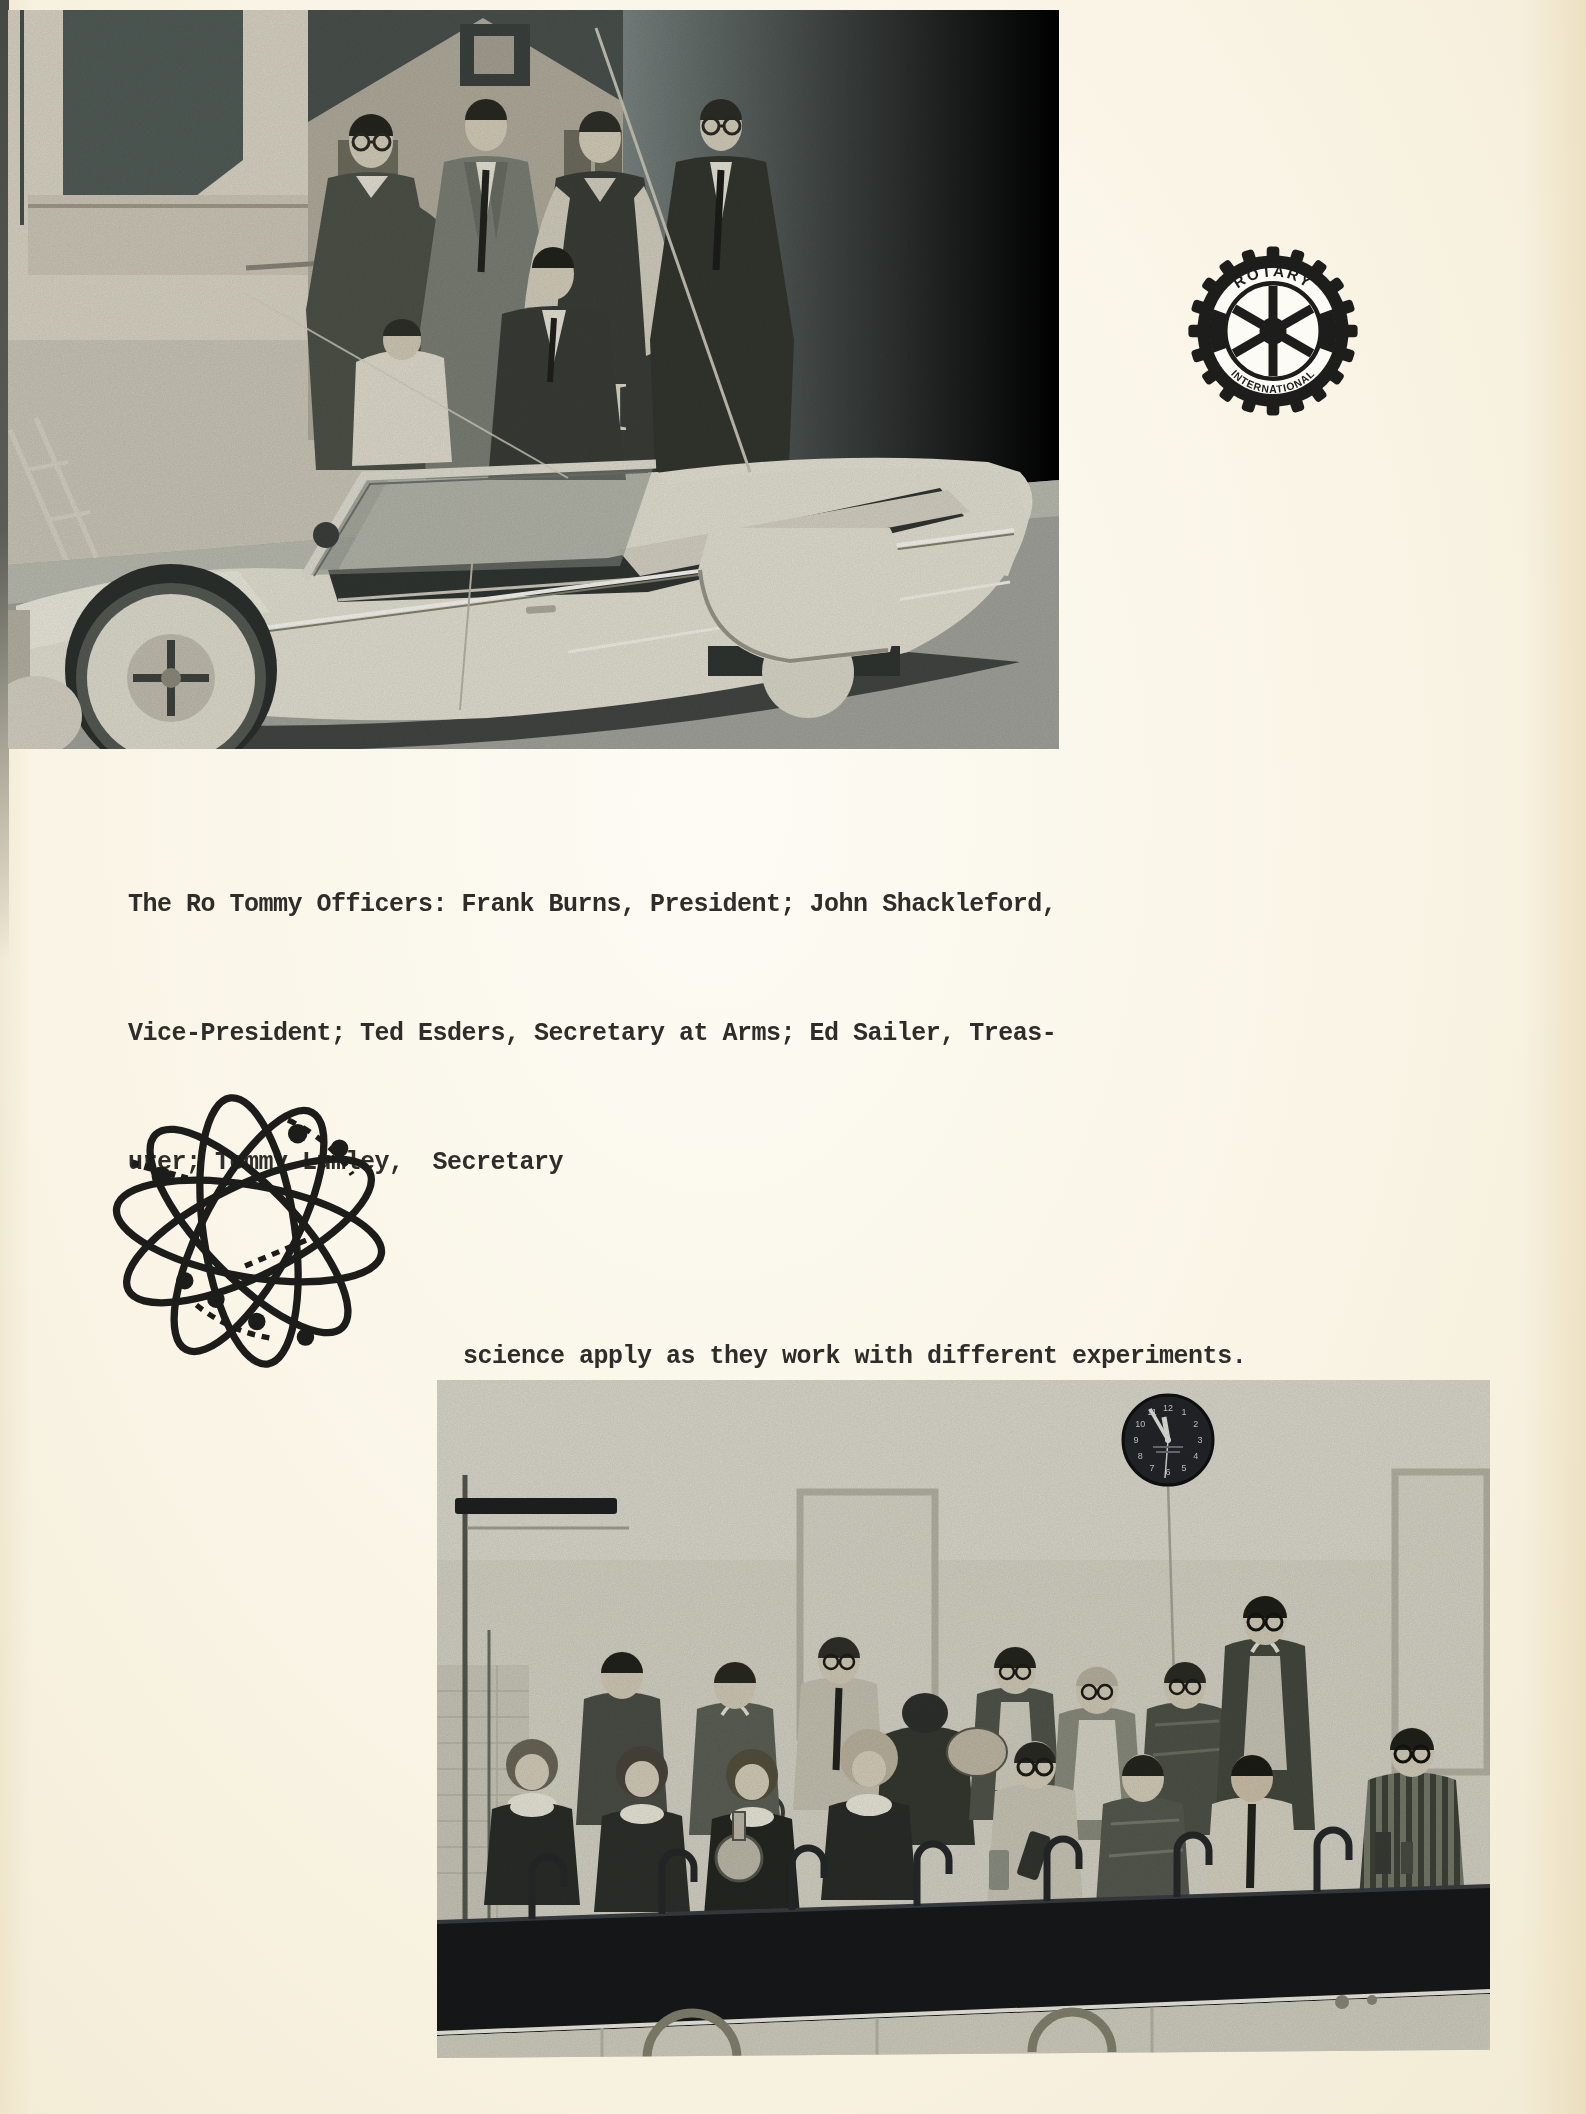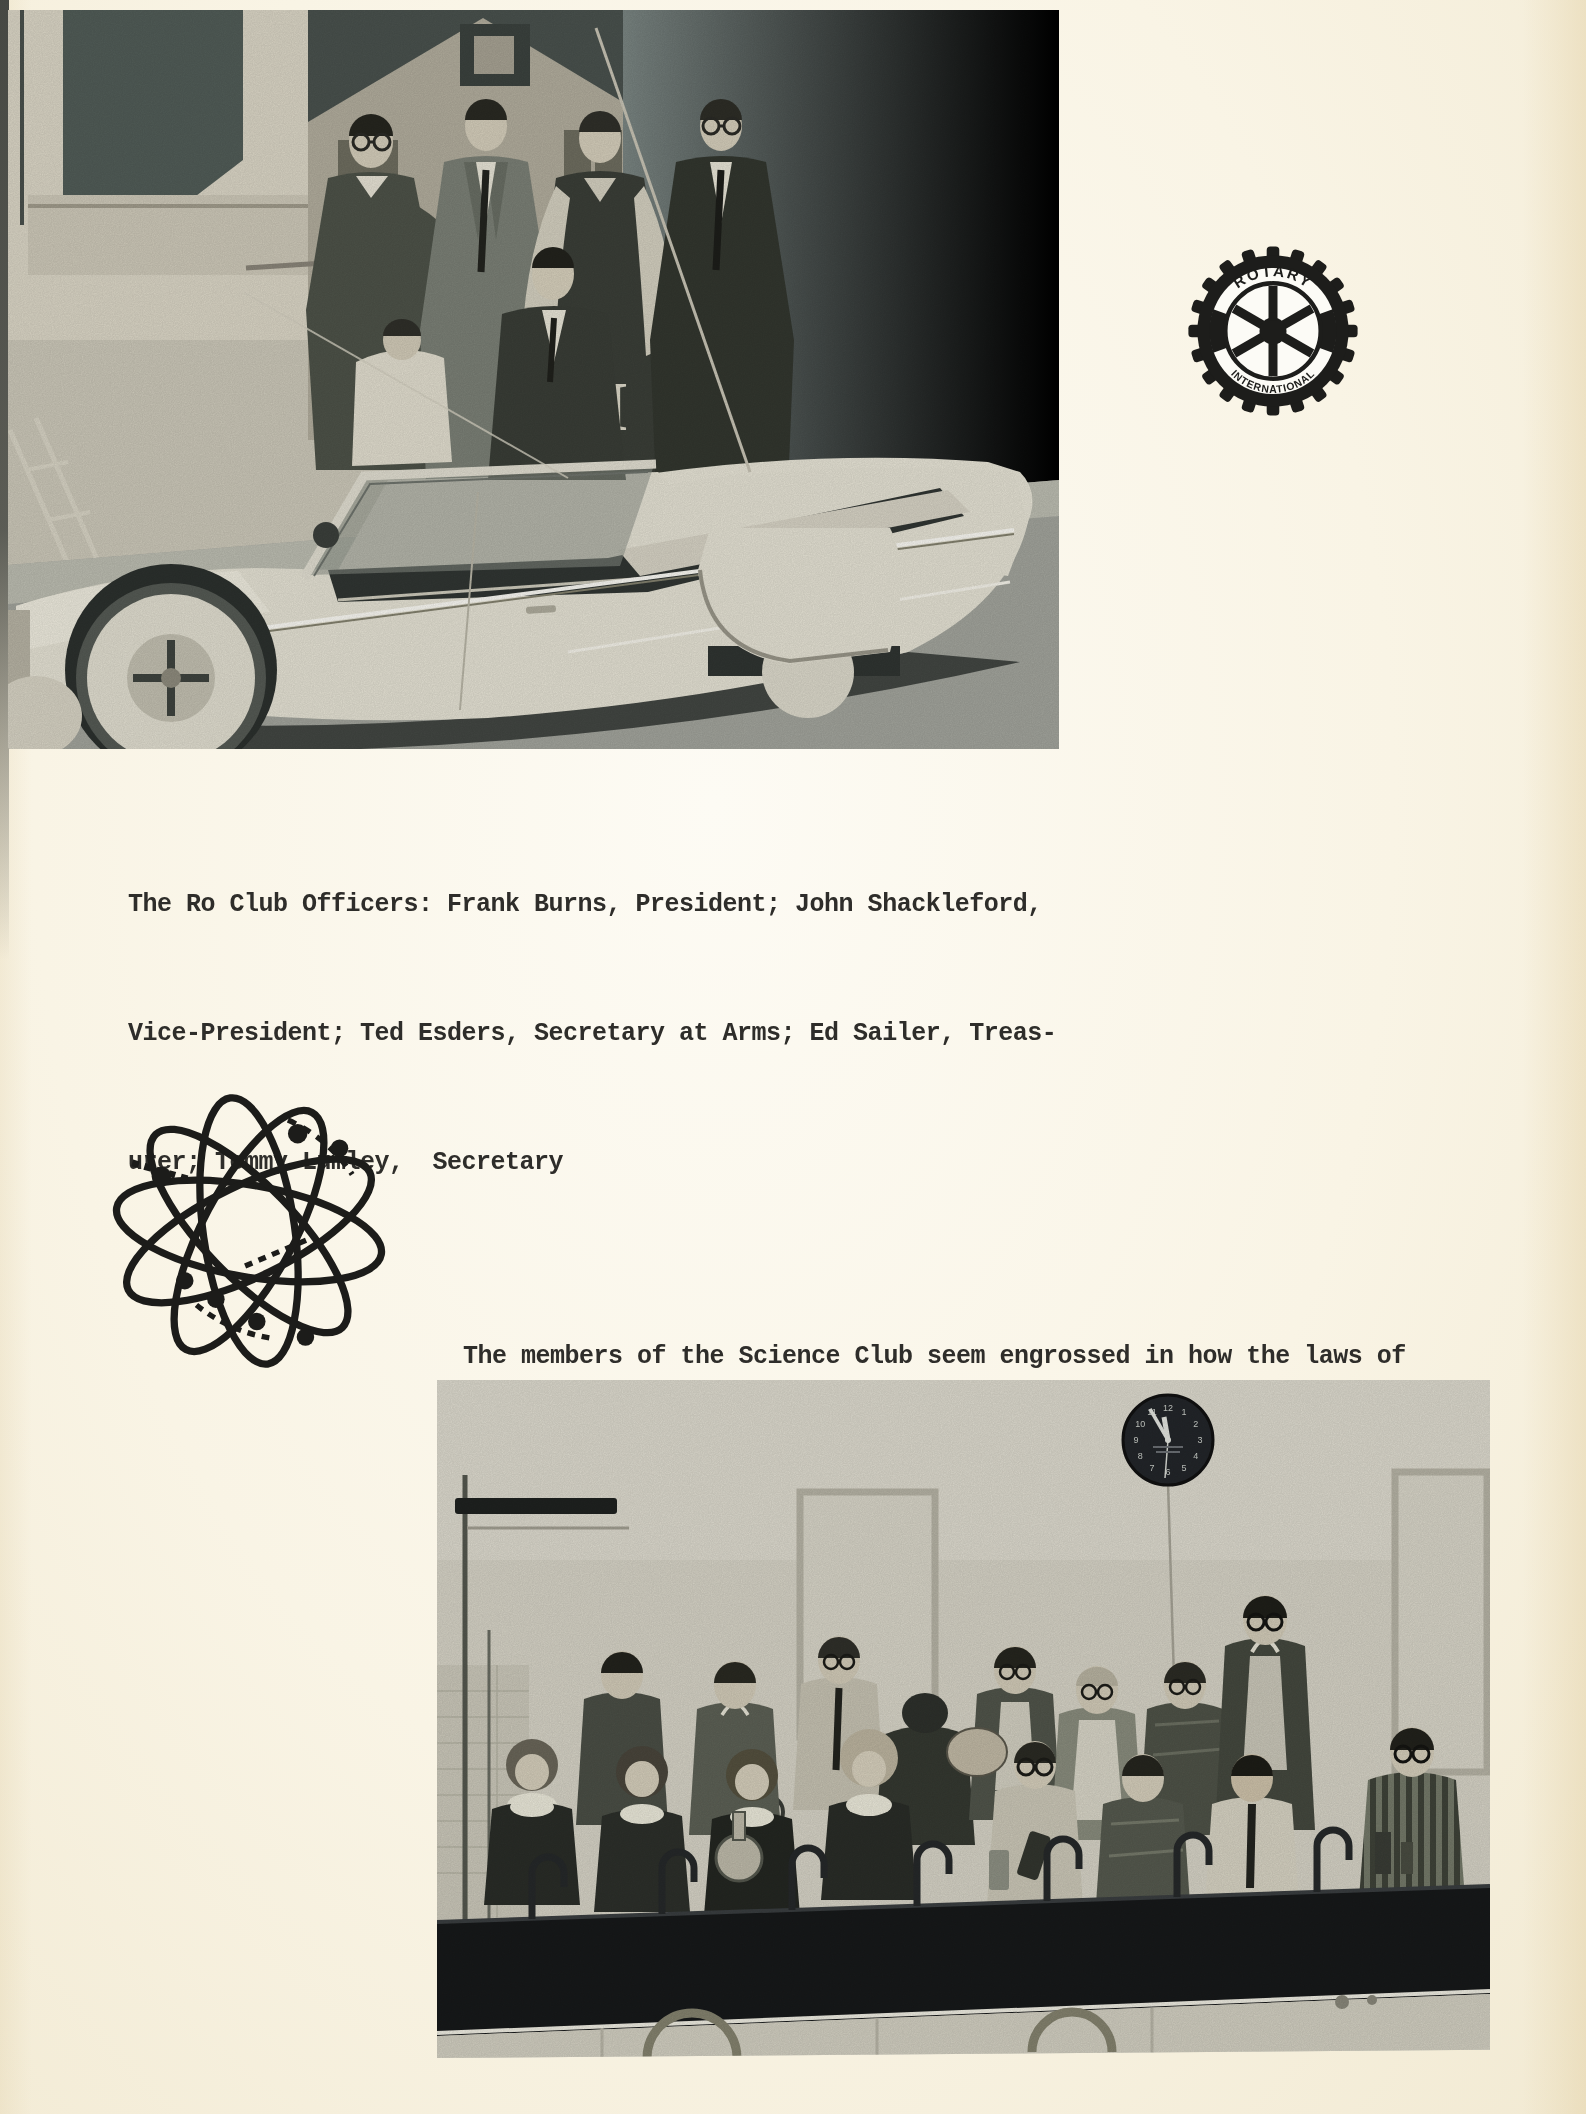--- a/index.html
+++ b/index.html
@@ -228,21 +228,21 @@
     </defs>
     <text font-family="Liberation Sans, sans-serif" font-weight="bold" font-size="17" letter-spacing="2.5" fill="#1d1d1b">
       <textPath href="#rotTop" startOffset="50%" text-anchor="middle">ROTARY</textPath>
     </text>
     <text font-family="Liberation Sans, sans-serif" font-weight="bold" font-size="11.5" letter-spacing="1" fill="#1d1d1b">
       <textPath href="#rotBot" startOffset="50%" text-anchor="middle">INTERNATIONAL</textPath>
     </text>
   </svg>
 
   <div class="caption" id="caption-ro">
-    <div>The Ro Club Officers: Frank Burns, President; John Shackleford,</div>
+    <div>The Ro Tommy Officers: Frank Burns, President; John Shackleford,</div>
     <div>Vice-President; Ted Esders, Secretary at Arms; Ed Sailer, Treas-</div>
     <div>urer; Tommy Lumley,  Secretary</div>
   </div>
 
   <svg id="atom-logo" viewBox="0 0 300 300" role="img">
     <g fill="none" stroke="#1c1c1a" stroke-width="7.5">
       <ellipse cx="150" cy="150" rx="138" ry="47" transform="rotate(10 150 150)"></ellipse>
       <ellipse cx="150" cy="150" rx="138" ry="47" transform="rotate(46 150 150)"></ellipse>
       <ellipse cx="150" cy="150" rx="138" ry="47" transform="rotate(82 150 150)"></ellipse>
       <ellipse cx="150" cy="150" rx="138" ry="47" transform="rotate(118 150 150)"></ellipse>
@@ -259,21 +259,20 @@
         <circle cx="243" cy="65" r="9"></circle>
       <circle cx="60" cy="94" r="10"></circle>
         <circle cx="84" cy="201" r="9"></circle>
       <circle cx="116" cy="220" r="9"></circle>
         <circle cx="158" cy="243" r="9"></circle>
       <circle cx="208" cy="259" r="9"></circle>
     </g>
   </svg>
 
   <div class="caption" id="caption-science">
-    <div>The members of the Science Club seem engrossed in how the laws of</div>
     <div>science apply as they work with different experiments.</div>
   </div>
 
   <div class="photo" id="bottom-photo">
   <svg viewBox="0 0 1053 678" preserveAspectRatio="none" role="img" aria-label="Science Club members working at a long black lab bench beneath a wall clock">
     <defs>
       <filter id="grain2">
             <feTurbulence type="fractalNoise" baseFrequency="0.9" numOctaves="2"></feTurbulence>
         <feColorMatrix type="matrix" values="0 0 0 0 0  0 0 0 0 0  0 0 0 0 0  .55 .55 .55 0 0"></feColorMatrix>
           </filter>

